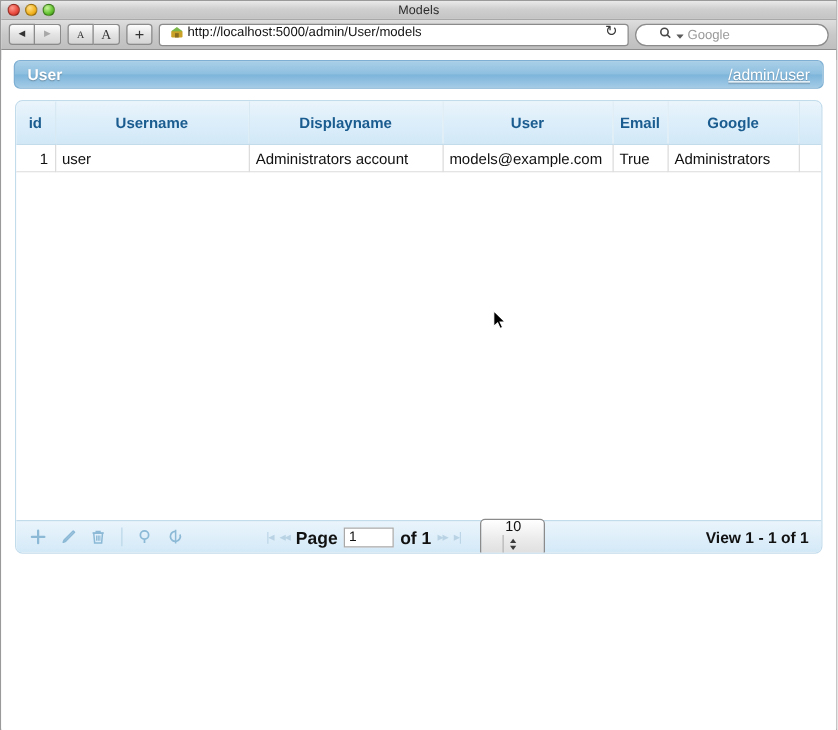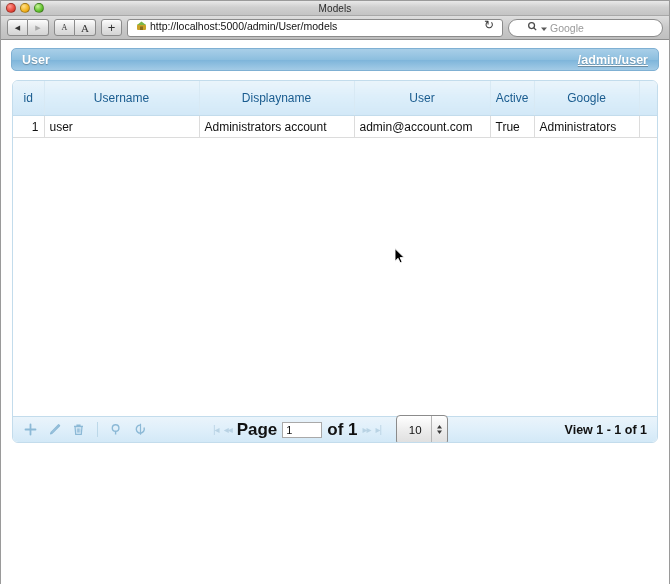--- a/index.html
+++ b/index.html
@@ -168,21 +168,21 @@
     padding: 0 10px;
   }
   .app-header .title {
     color: #ffffff;
     font-weight: bold;
     font-size: 12.5px;
     text-shadow: 0 1px 1px rgba(0,0,0,.28);
   }
   .app-header .breadcrumb-link {
     color: #ffffff;
-    font-weight: bold;
+    font-weight: normal;
     font-size: 12.5px;
     text-decoration: underline;
     text-shadow: 0 1px 1px rgba(0,0,0,.28);
     cursor: pointer;
   }
 
   
   .grid-panel {
     margin: 9px 11px 0 11px;
     border: 1px solid #c3dcec;
@@ -197,21 +197,21 @@
 
   table.grid {
     border-collapse: collapse;
     width: 100%;
     table-layout: fixed;
   }
   table.grid th {
     background: linear-gradient(to bottom, #eaf4fb 0%, #dceefa 50%, #d2e8f7 100%);
     color: #1a5c8f;
     font-size: 12px;
-    font-weight: normal;
+    font-weight: bold;
     height: 19px;
     border-right: 1px solid #d8e9f4;
     border-bottom: 1px solid #c3dcec;
     padding: 10px 4px;
     text-align: center;
     white-space: nowrap;
     overflow: hidden;
     box-sizing: border-box;
   }
   table.grid th:last-child { border-right: none; }
@@ -274,21 +274,21 @@
     gap: 5px;
   }
   .pg-arrow {
     color: #b9d3e4;
     font-size: 10px;
     letter-spacing: -1px;
     cursor: default;
     user-select: none;
   }
   .pg-label {
-    font-size: 17px;
+    font-size: 14px;
     font-weight: bold;
     color: #111;
   }
   .pg-input {
     width: 40px;
     height: 16px;
     border: 1px solid #a9a9a9;
     background: #fff;
     font-size: 11px;
     font-family: "Liberation Sans", sans-serif;
@@ -303,20 +303,21 @@
     border: 1px solid #8b8b8b;
     border-radius: 4px;
     background: linear-gradient(to bottom, #ffffff 0%, #ebebeb 55%, #dedede 100%);
     display: flex;
     align-items: center;
     box-sizing: border-box;
     font-size: 11.5px;
     color: #111;
     position: relative;
     cursor: pointer;
+    flex-direction: column;
   }
   .pg-select .val { flex: 1; text-align: center; padding-left: 2px; }
   .pg-select .stepper {
     width: 15px;
     height: 100%;
     border-left: 1px solid #b5b5b5;
     display: flex;
     flex-direction: column;
     align-items: center;
     justify-content: center;
@@ -424,31 +425,31 @@
           <col style="width:44px">
           <col style="width:105px">
           <col>
         </colgroup>
         <thead>
           <tr>
             <th>id</th>
             <th>Username</th>
             <th>Displayname</th>
             <th>User</th>
-            <th>Active</th>
+            <th>Email</th>
             <th>Google</th>
             <th></th>
           </tr>
         </thead>
         <tbody>
           <tr>
             <td class="c-id">1</td>
             <td>user</td>
             <td>Administrators account</td>
-            <td>admin@account.com</td>
+            <td>models@example.com</td>
             <td>True</td>
             <td>Administrators</td>
             <td></td>
           </tr>
         </tbody>
       </table>
 
       <div class="grid-body-fill"></div>
 
       <div class="grid-footer">

